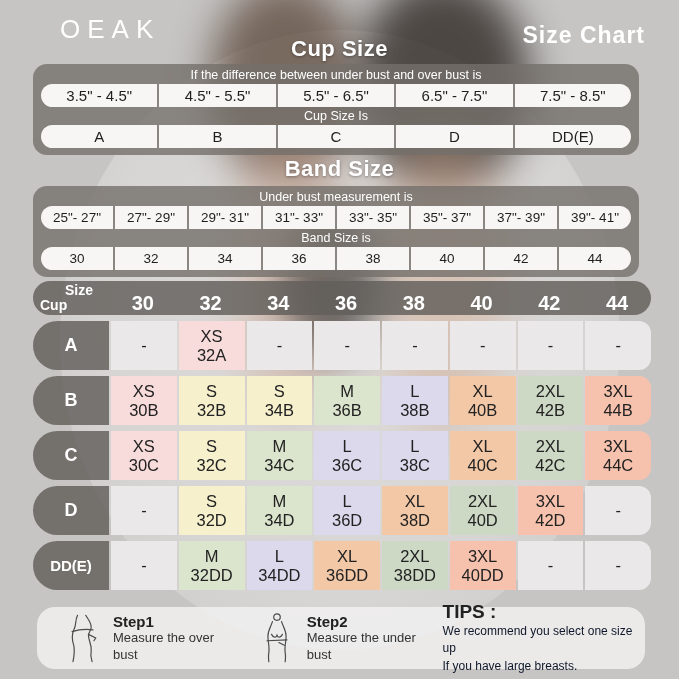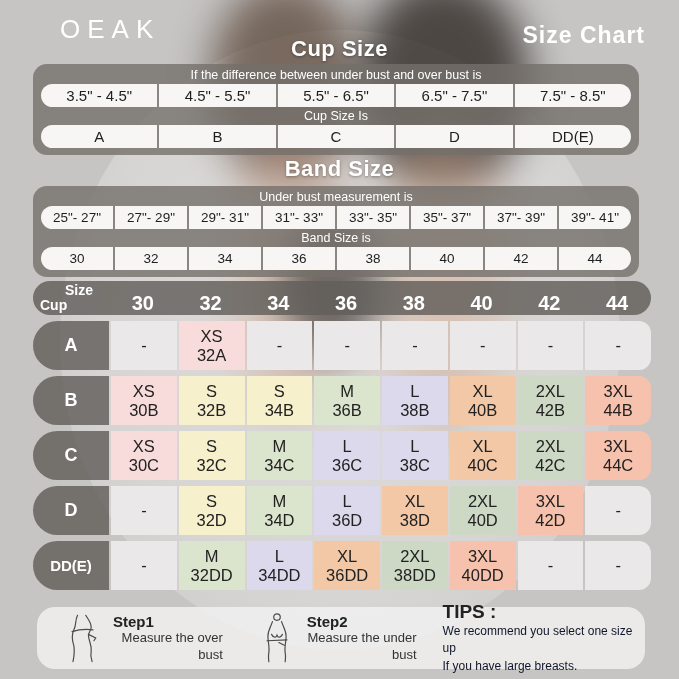--- a/index.html
+++ b/index.html
@@ -53,21 +53,21 @@
   .mcell.last{border-radius:0 12px 12px 0;}
   .mcell .code{font-size:16.5px;}
 
   
   .footer{position:absolute;left:37px;top:607px;width:608px;height:62px;
     background:rgba(243,242,241,.82);border-radius:18px;display:flex;align-items:center;box-sizing:border-box;}
   .step-icon{margin-left:26px;flex:0 0 auto;}
   .step-icon svg{display:block;}
   .step-block{margin-left:10px;width:112px;}
   .step-title{font-size:15px;font-weight:700;color:#222;}
-  .step-text{font-size:13px;color:#333;line-height:1.25;text-align:right;}
+  .step-text{font-size:13px;color:#333;line-height:1.25;}
   .tips-block{margin-left:26px;}
   .tips-title{font-size:19px;font-weight:700;color:#222;}
   .tips-line{font-size:12px;color:#0f172a;line-height:1.45;}
 </style>
 </head>
 <body>
 
 <div class="page">
   <div class="bg-ellipse"></div>
   <div class="hint hair-left"></div>

